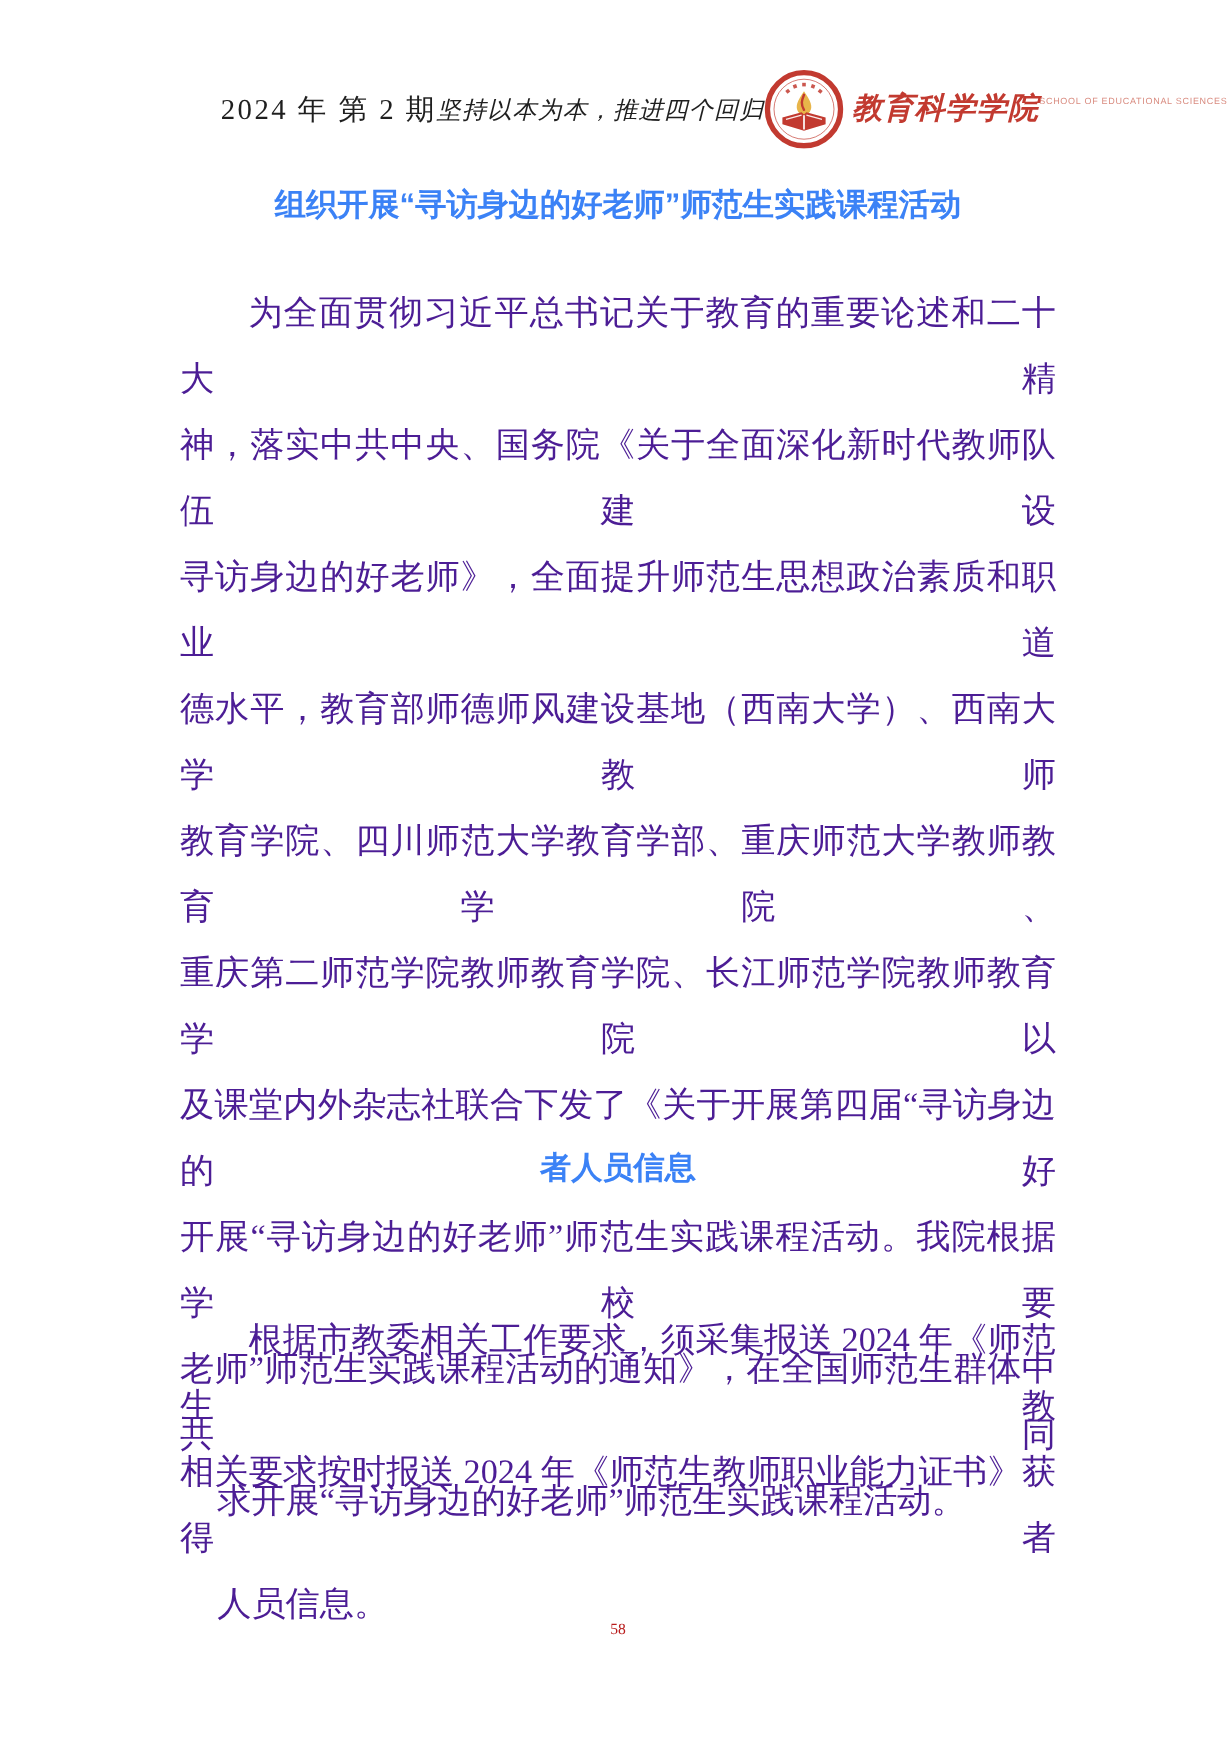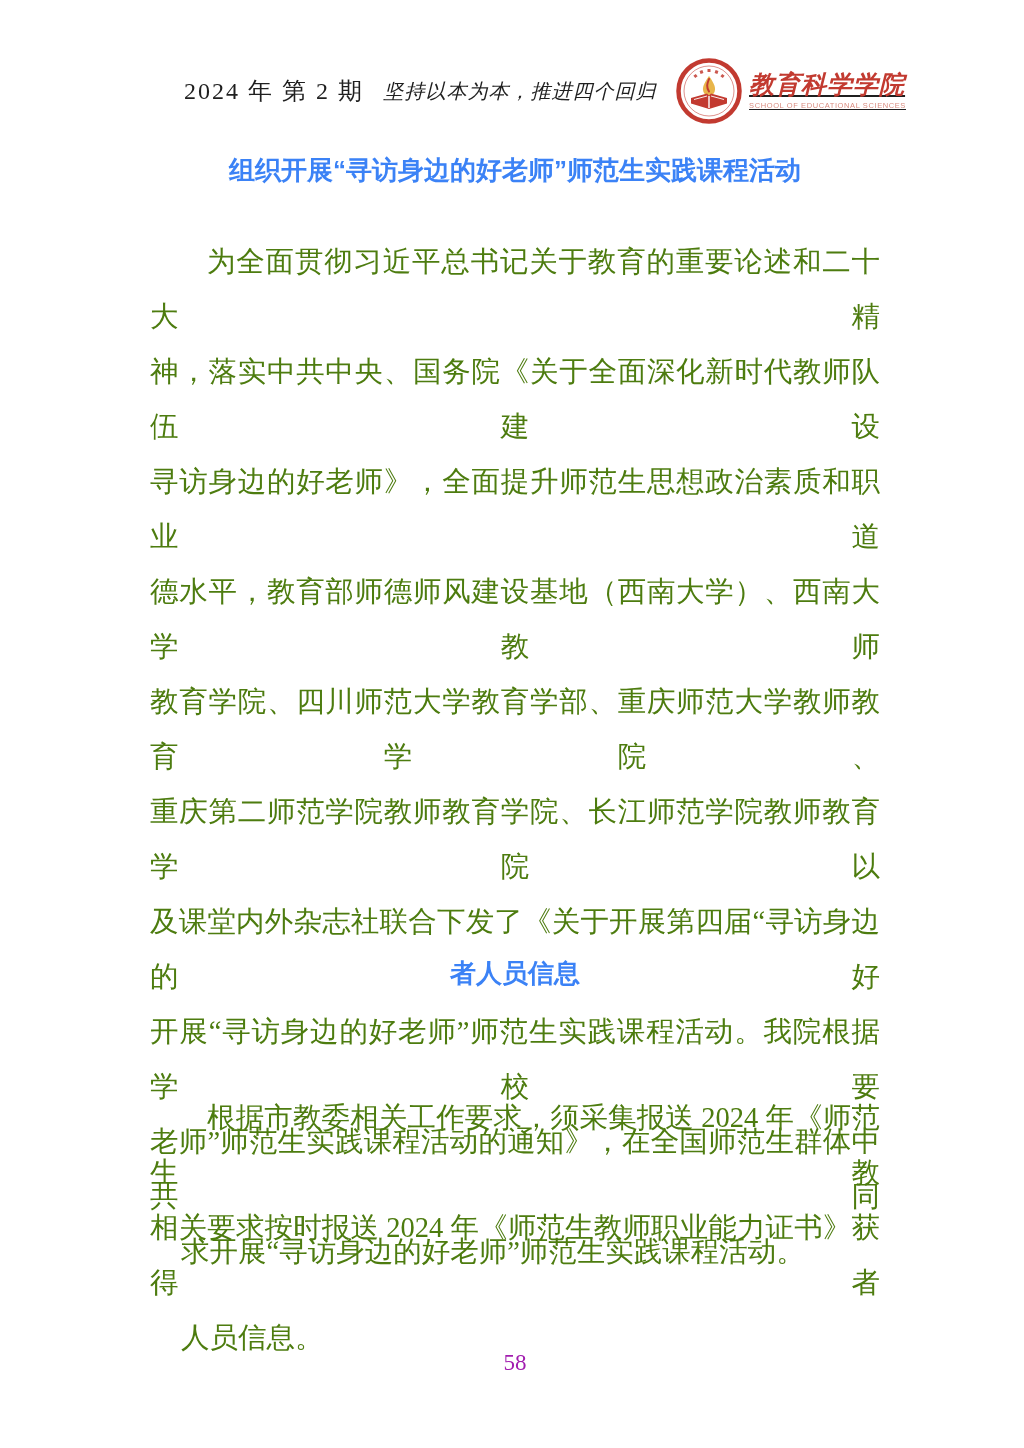--- a/index.html
+++ b/index.html
@@ -35,21 +35,21 @@
     font-size: 20px;
     letter-spacing: 1px;
     white-space: nowrap;
   }
   .logo {
     display: flex;
     align-items: center;
     gap: 7px;
   }
   .emblem { width: 66px; height: 66px; flex: 0 0 auto; }
-  .logo-text { display: flex; flex-direction: column; align-items: flex-start; text-decoration: underline; }
+  .logo-text { display: flex; flex-direction: row; align-items: flex-start; }
   .school-name {
     color: #c23a30;
     font-weight: bold;
     font-style: italic;
     font-size: 25px;
     letter-spacing: 1px;
     line-height: 1.05;
     white-space: nowrap;
   }
   .school-name-en {
@@ -76,40 +76,40 @@
   .title-2 { top: 928px; line-height: 57px; }
   .title-2 .tline { text-align: center; }
 
   
   .para {
     position: absolute;
     left: 150px;
     width: 730px;
     font-size: 28.5px;
     line-height: 55px;
-    color: #4d7c0f;
+    color: #4c1d95;
   }
   .para-1 { top: 234px; }
   .para-2 { top: 1090px; }
   .para .line {
     text-align: justify;
     text-align-last: justify;
   }
   .para .line:first-child { text-indent: 2em; }
   .para .line:last-child { text-align-last: left; margin-left: 31px; }
 
   
   .footer {
     position: absolute;
     top: 1350px;
     left: 150px;
     width: 730px;
     text-align: center;
-    font-size: 23px;
-    color: #a21caf;
+    font-size: 13px;
+    color: #b91c1c;
   }
 </style>
 </head>
 <body>
 
 <div class="page">
 
   <div class="header">
     <span class="issue">2024 年 第 2 期</span>
     <span class="slogan">坚持以本为本，推进四个回归</span>

